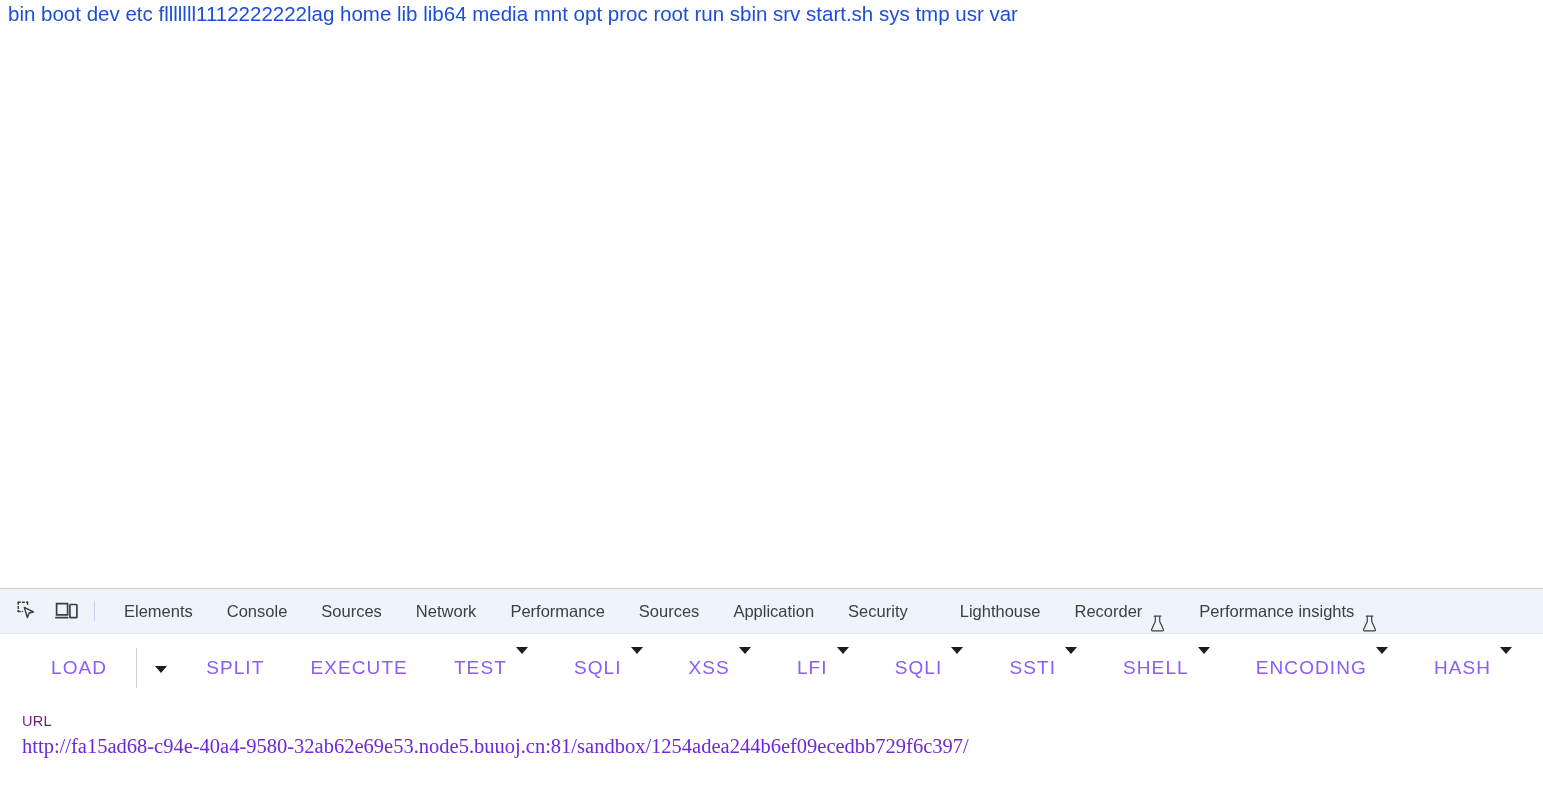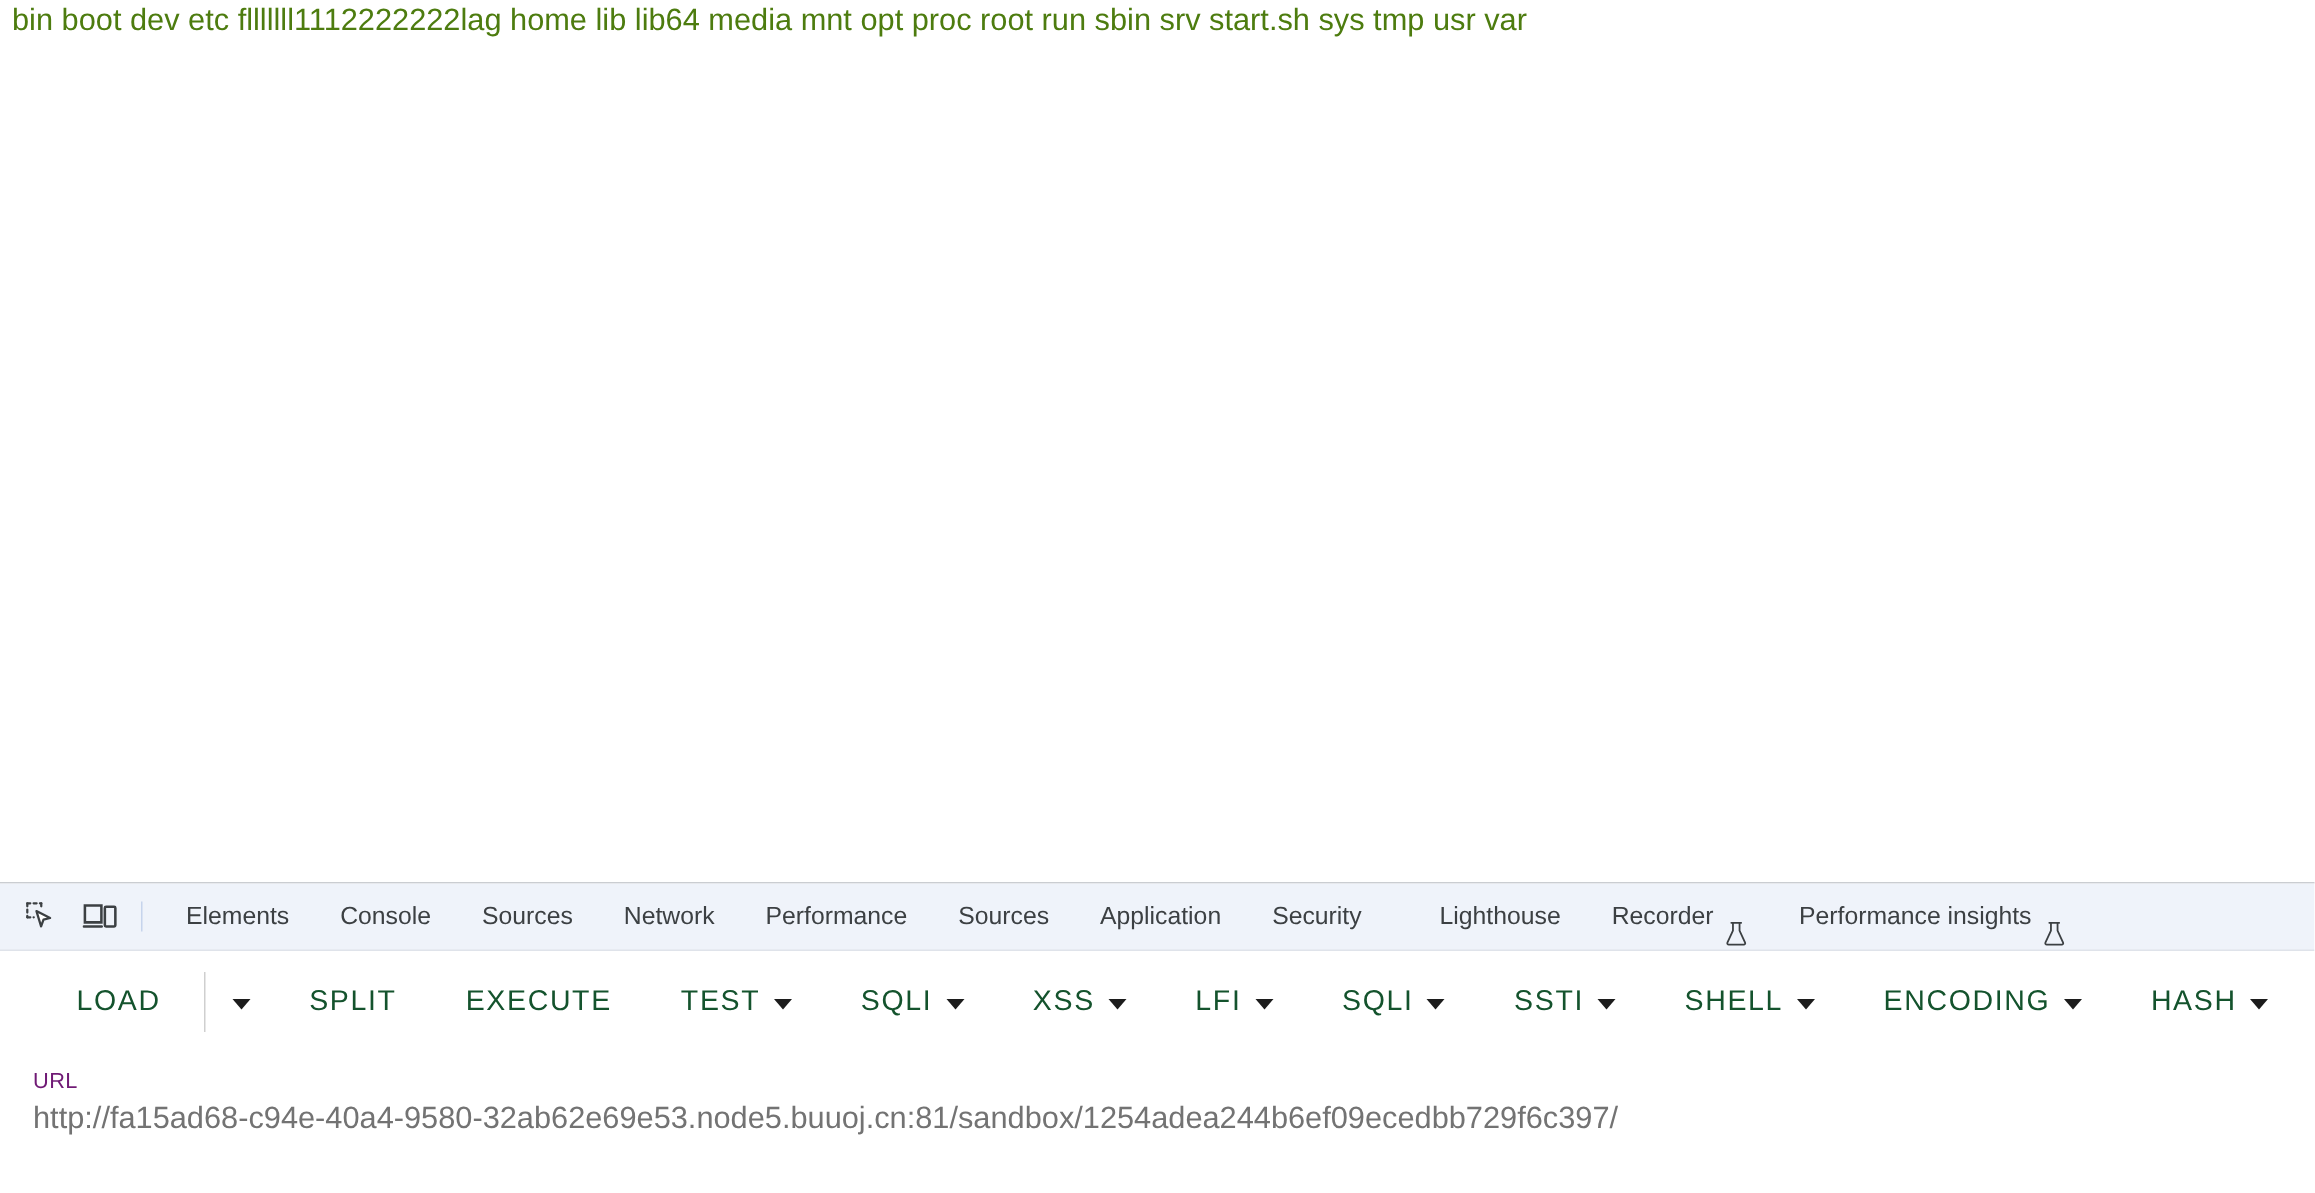--- a/index.html
+++ b/index.html
@@ -26,21 +26,21 @@
     background: #ffffff;
     overflow: hidden;
   }
   #page-body-text {
     position: absolute;
     left: 8px;
     top: 1px;
     font-family: "Liberation Sans", sans-serif;
     font-size: 20.5px;
     line-height: 25px;
-    color: #4d7c0f;
+    color: #1d4ed8;
     white-space: nowrap;
     letter-spacing: 0px;
   }
 
   
   #devtools {
     position: absolute;
     left: 0;
     top: 588px;
     width: 1543px;
@@ -114,27 +114,27 @@
     white-space: nowrap;
     overflow: hidden;
     padding-left: 28px;
     box-sizing: border-box;
   }
   .hk-btn {
     font-family: "Liberation Sans", sans-serif;
     font-size: 19px;
     font-weight: 500;
     letter-spacing: 1.1px;
-    color: #14532d;
+    color: #8b5cf6;
     padding: 0 23px;
     height: 44px;
     line-height: 44px;
     cursor: pointer;
     display: inline-flex;
-    align-items: center;
+    align-items: flex-start;
     gap: 9px;
     flex: 0 0 auto;
     background: transparent;
     border: 0;
   }
   .hk-caret {
     display: inline-block;
     width: 0; height: 0;
     border-left: 6.5px solid transparent;
     border-right: 6.5px solid transparent;
@@ -168,23 +168,23 @@
   }
   #url-label {
     font-family: "Liberation Sans", sans-serif;
     font-size: 14.5px;
     color: #701a75;
     letter-spacing: 0.3px;
     line-height: 18px;
     display: block;
   }
   #url-value {
-    font-family: Liberation Sans, sans-serif;
+    font-family: Liberation Serif, serif;
     font-size: 20.5px;
-    color: #737373;
+    color: #6d28d9;
     line-height: 32px;
     letter-spacing: 0px;
     display: block;
     white-space: nowrap;
   }
 </style>
 </head>
 <body>
 
 <div id="page-viewport">

